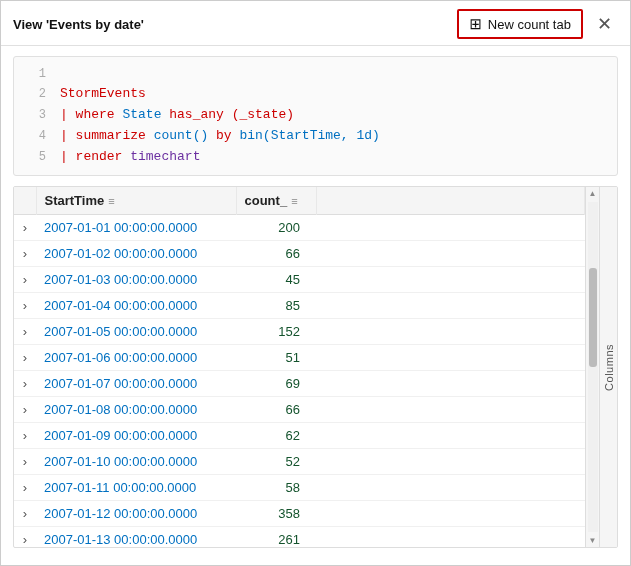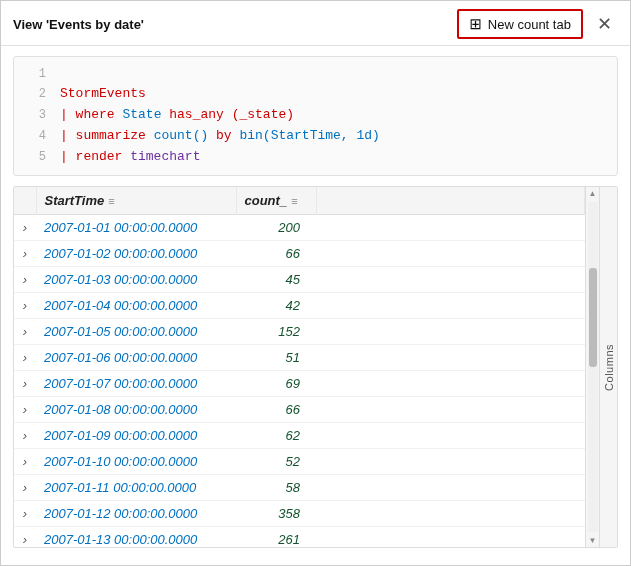--- a/index.html
+++ b/index.html
@@ -97,21 +97,20 @@
     }
     .table-inner {
       flex: 1;
       overflow-y: auto;
       overflow-x: hidden;
     }
     table {
       width: 100%;
       border-collapse: collapse;
       font-size: 13px;
-      font-style: italic;
     }
     thead tr {
       background: #f5f5f5;
       border-bottom: 1px solid #ddd;
     }
     th {
       text-align: left;
       padding: 6px 8px;
       font-weight: 600;
       color: #222;
@@ -282,21 +281,21 @@
           </tr>
           <tr>
             <td class="expand-cell">›</td>
             <td class="datetime-cell">2007-01-03 00:00:00.0000</td>
             <td class="count-cell">45</td>
             <td></td>
           </tr>
           <tr>
             <td class="expand-cell">›</td>
             <td class="datetime-cell">2007-01-04 00:00:00.0000</td>
-            <td class="count-cell">42</td>
+            <td class="count-cell">85</td>
             <td></td>
           </tr>
           <tr>
             <td class="expand-cell">›</td>
             <td class="datetime-cell">2007-01-05 00:00:00.0000</td>
             <td class="count-cell">152</td>
             <td></td>
           </tr>
           <tr>
             <td class="expand-cell">›</td>

